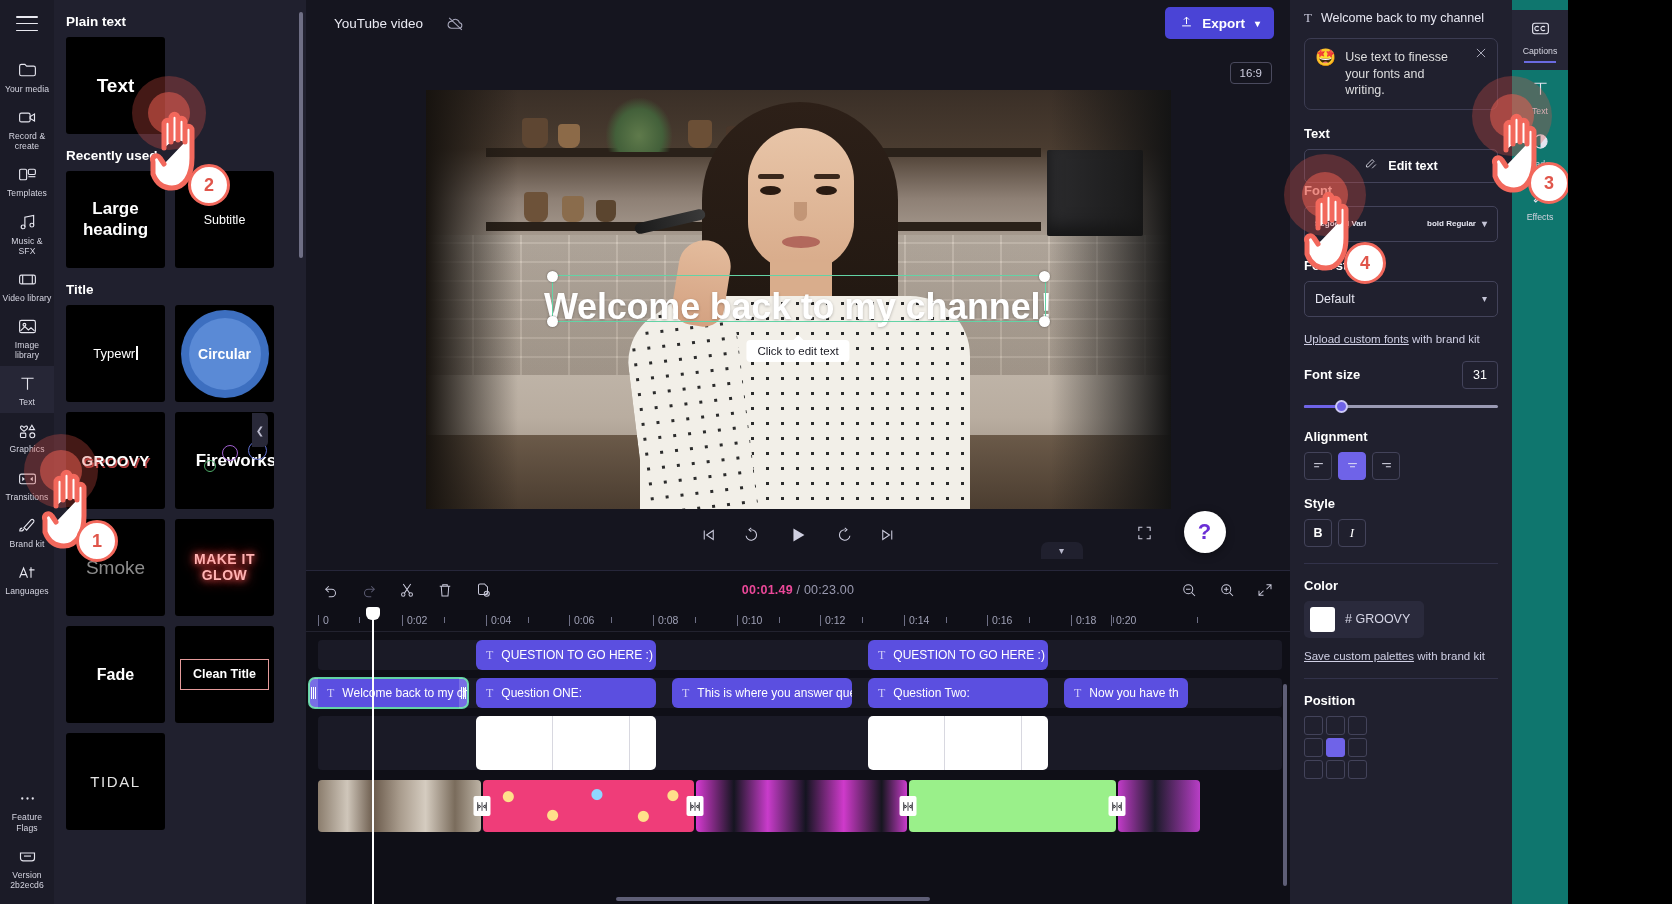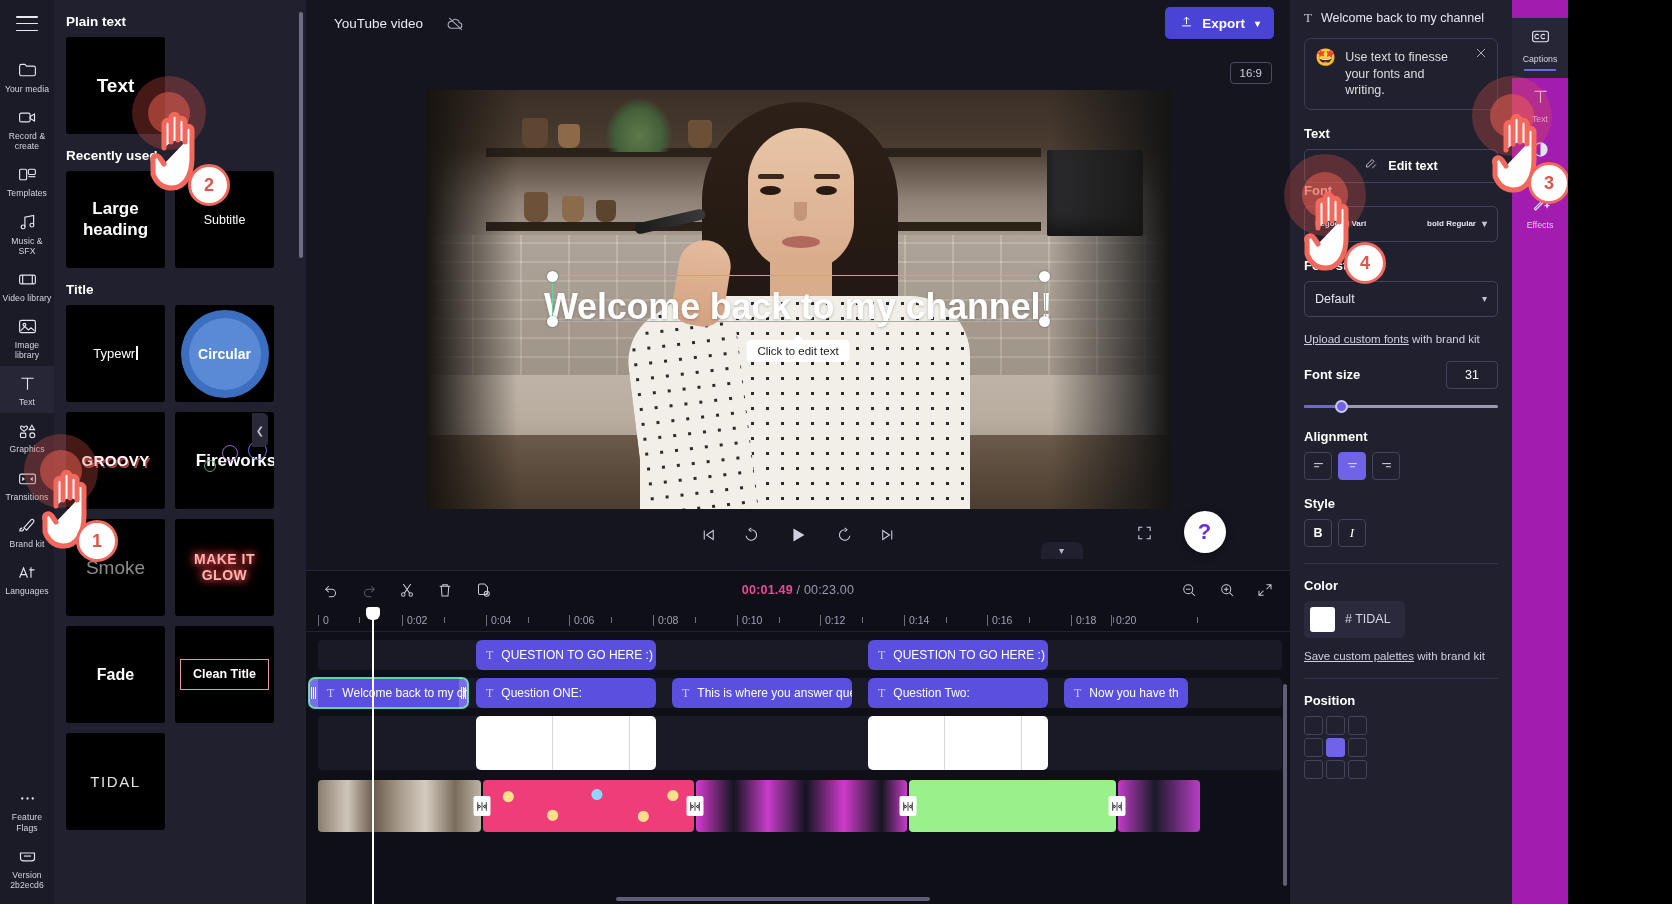--- a/index.html
+++ b/index.html
@@ -302,21 +302,21 @@
     width:100%;height:36px;border:1px solid #43435a;border-radius:5px;background:transparent;
     display:flex;align-items:center;padding:0 10px;color:#e7e7f2;font-size:12.5px;
     cursor:pointer;margin-bottom:16px;justify-content:space-between;
   }
   .select.fontsel{font-size:8px;font-weight:700;}
   .select .chev{font-size:10px;color:#c4c4d6;}
   .link{color:#cfcfe4;font-size:11.5px;margin-bottom:16px;display:block;}
   .link u{text-decoration:underline;cursor:pointer;}
   .row-between{display:flex;align-items:center;justify-content:space-between;margin-bottom:10px;}
   .numbox{
-    width:52px;height:28px;border:1px solid #43435a;border-radius:4px;background:transparent;
+    width:36px;height:28px;border:1px solid #43435a;border-radius:4px;background:transparent;
     color:#fff;font-size:12.5px;text-align:center;line-height:26px;cursor:text;
   }
   .slider{position:relative;height:14px;margin-bottom:16px;}
   .slider .trk{position:absolute;left:0;right:0;top:6px;height:3px;background:#9a9ab4;border-radius:2px;}
   .slider .fill{position:absolute;left:0;width:19%;top:6px;height:3px;background:#6f63e8;border-radius:2px;}
   .slider .knob{position:absolute;left:16%;top:1px;width:13px;height:13px;border-radius:50%;background:#6f63e8;
     border:2px solid #cdc9f7;cursor:pointer;}
   .btnrow{display:flex;gap:6px;margin-bottom:16px;}
   .sqbtn{
     width:28px;height:28px;border:1px solid #43435a;border-radius:4px;background:transparent;
@@ -329,21 +329,21 @@
   .divider{height:1px;background:#32324a;margin:4px 0 14px 0;}
   .colorrow{display:flex;align-items:center;gap:10px;background:#2a2a3c;border-radius:5px;
     padding:6px 14px 6px 6px;width:fit-content;margin-bottom:12px;cursor:pointer;}
   .swatch{width:25px;height:25px;background:#fff;border-radius:3px;}
   .hexv{color:#d6d6e6;font-size:12.5px;}
   .posgrid{display:grid;grid-template-columns:repeat(3,19px);grid-gap:3px;}
   .poscell{width:19px;height:19px;border:1px solid #43435a;border-radius:3px;cursor:pointer;}
   .poscell.on{background:#6f63e8;border-color:#6f63e8;}
 
   
-  .toolrail{width:56px;flex:0 0 56px;background:#a21caf;padding-top:18px;}
+  .toolrail{width:56px;flex:0 0 56px;background:#0f766e;padding-top:10px;}
   .tr-item{padding:8px 2px 7px;display:flex;flex-direction:column;align-items:center;gap:3px;cursor:pointer;}
   .tr-item.active{background:#262636;}
   .tr-ico svg{width:21px;height:21px;stroke:#e4e4ef;fill:none;stroke-width:1.3;}
   .tr-lbl{font-size:8.8px;color:#d4d4e0;}
   .tr-rule{width:32px;height:1.5px;background:#6a6ae0;margin:2px auto 0;}
 
   
   .callout{position:absolute;z-index:60;pointer-events:none;}
   .halo-out{position:absolute;border-radius:50%;background:rgba(224,84,74,.30);}
   .halo-in{position:absolute;border-radius:50%;background:rgba(232,92,80,.55);}
@@ -940,21 +940,21 @@
       <span class="sqbtn">
           <span class="it">I</span>
         </span>
     </div>
 
     <div class="divider"></div>
 
     <div class="sec-label">Color</div>
     <div class="colorrow">
       <span class="swatch"></span>
-      <span class="hexv"># TIDAL</span>
+      <span class="hexv"># GROOVY</span>
     </div>
     <div class="link">
       <u>Save custom palettes</u><span> with brand kit</span>
     </div>
 
     <div class="divider"></div>
 
     <div class="sec-label">Position</div>
     <div class="posgrid">
       <span class="poscell"></span>

